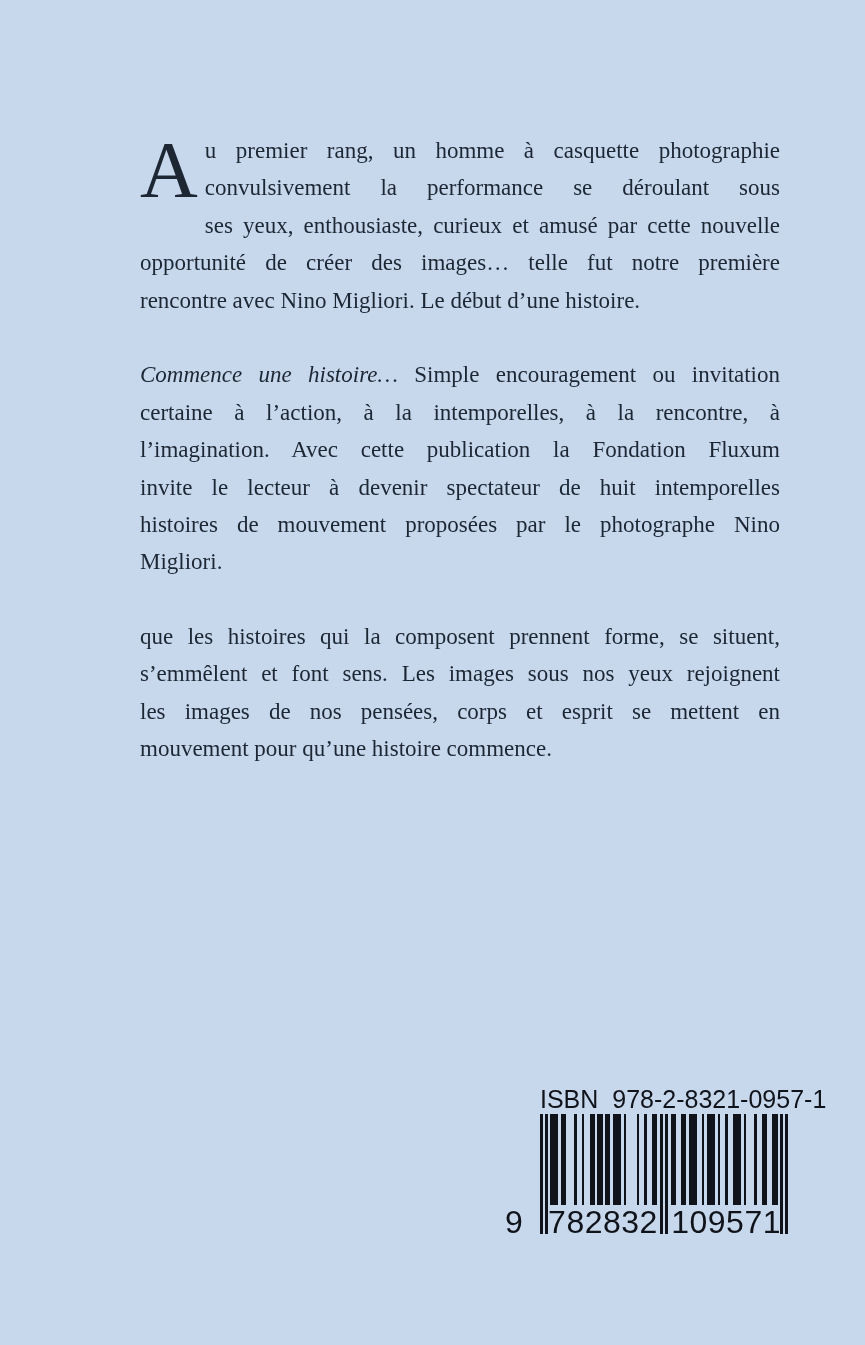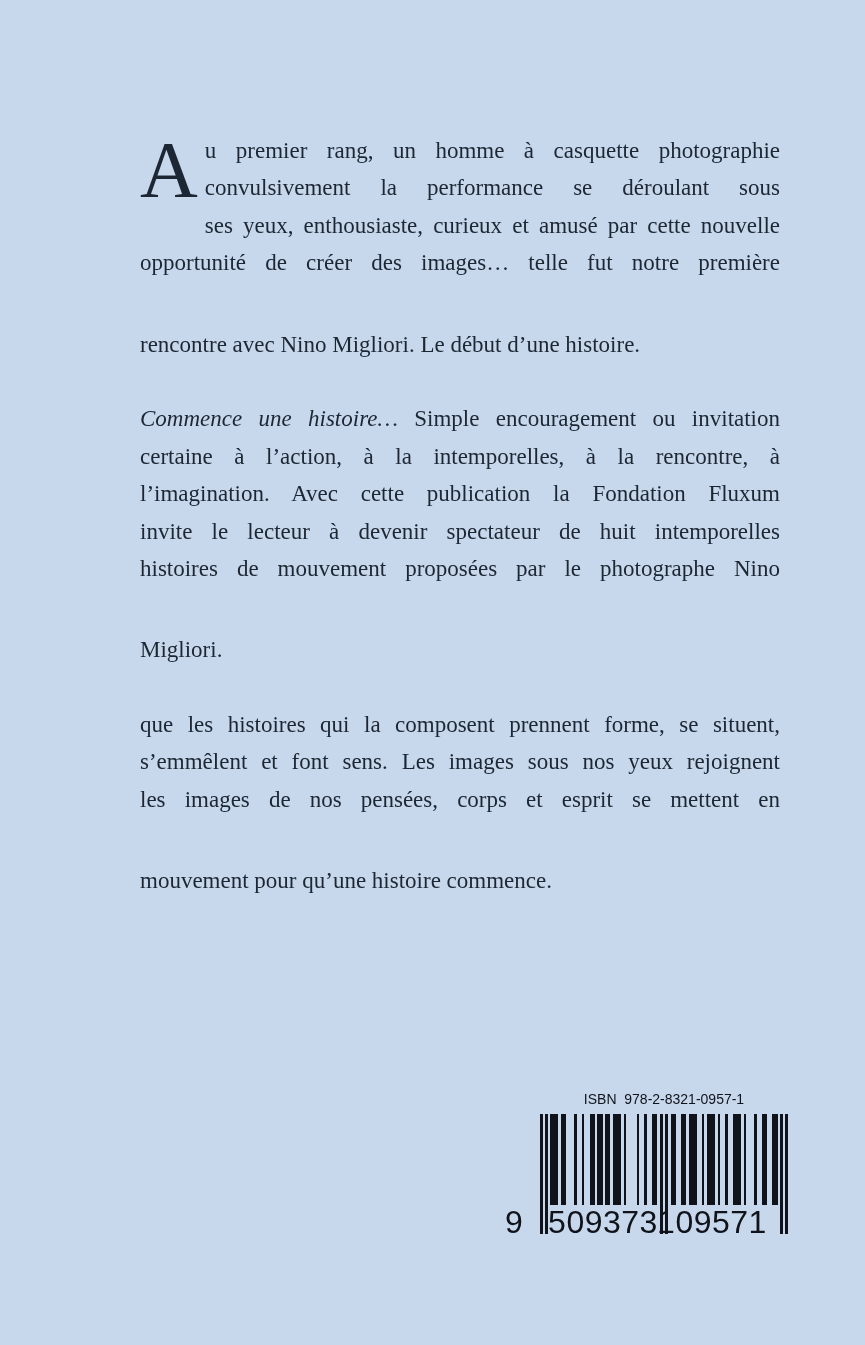--- a/index.html
+++ b/index.html
@@ -23,21 +23,20 @@
   .para:last-child { margin-bottom: 0; }
   .line {
     height: 37.4px;
     line-height: 37.4px;
     text-align: justify;
     text-align-last: justify;
     white-space: nowrap;
   }
   .line.last {
     text-align-last: left;
-    margin-top: 44px;
   }
   .dropcap {
     float: left;
     font-size: 80px;
     line-height: 70px;
     height: 73px;
     margin: 3px 7px 0 0;
     color: #1d2633;
   }
   .lead-italic { font-style: italic; margin-top: 21px; }
@@ -49,42 +48,42 @@
     height: 162px;
     font-family: "Liberation Sans", sans-serif;
     color: #10131a;
   }
   .isbn-label {
     position: absolute;
     left: 35px;
     top: 0;
     width: 248px;
     text-align: center;
-    font-size: 14px;
+    font-size: 25px;
     line-height: 26px;
     white-space: pre;
   }
   .bars {
     position: absolute;
     left: 35px;
     top: 28px;
     width: 248px;
     height: 120px;
     shape-rendering: crispEdges;
   }
   .bc-digit, .bc-group {
     position: absolute;
     top: 118px;
     font-size: 32px;
     line-height: 36px;
     letter-spacing: 0.5px;
   }
   .bc-first { left: 0; width: 30px; text-align: left; }
   .bc-left  { left: 43px; width: 110px; text-align: center; }
-  .bc-right { left: 152px; width: 110px; text-align: center; }
+  .bc-right { left: 166px; width: 110px; text-align: right; }
 </style>
 </head>
 <body>
 
 <div class="page" style="background: rgb(199, 216, 237);">
 
   <div class="text-block" style="color: rgb(29, 38, 51);">
 
     <div class="para">
       <span class="dropcap">A</span>
@@ -160,17 +159,17 @@
         <rect x="78" y="0" width="1" height="91" fill="#10131a"></rect>
         <rect x="82" y="0" width="1" height="91" fill="#10131a"></rect>
         <rect x="85" y="0" width="1" height="91" fill="#10131a"></rect>
         <rect x="86" y="0" width="1" height="91" fill="#10131a"></rect>
         <rect x="89" y="0" width="1" height="91" fill="#10131a"></rect>
         <rect x="90" y="0" width="1" height="91" fill="#10131a"></rect>
         <rect x="92" y="0" width="1" height="120" fill="#10131a"></rect>
         <rect x="94" y="0" width="1" height="120" fill="#10131a"></rect>
       </svg>
     <div class="bc-digit bc-first" style="color: rgb(16, 19, 26);">9</div>
-    <div class="bc-group bc-left" style="color: rgb(16, 19, 26);">509373</div>
+    <div class="bc-group bc-left" style="color: rgb(16, 19, 26);">782832</div>
     <div class="bc-group bc-right" style="color: rgb(16, 19, 26);">109571</div>
   </div>
 
 </div>
 
 </body></html>

